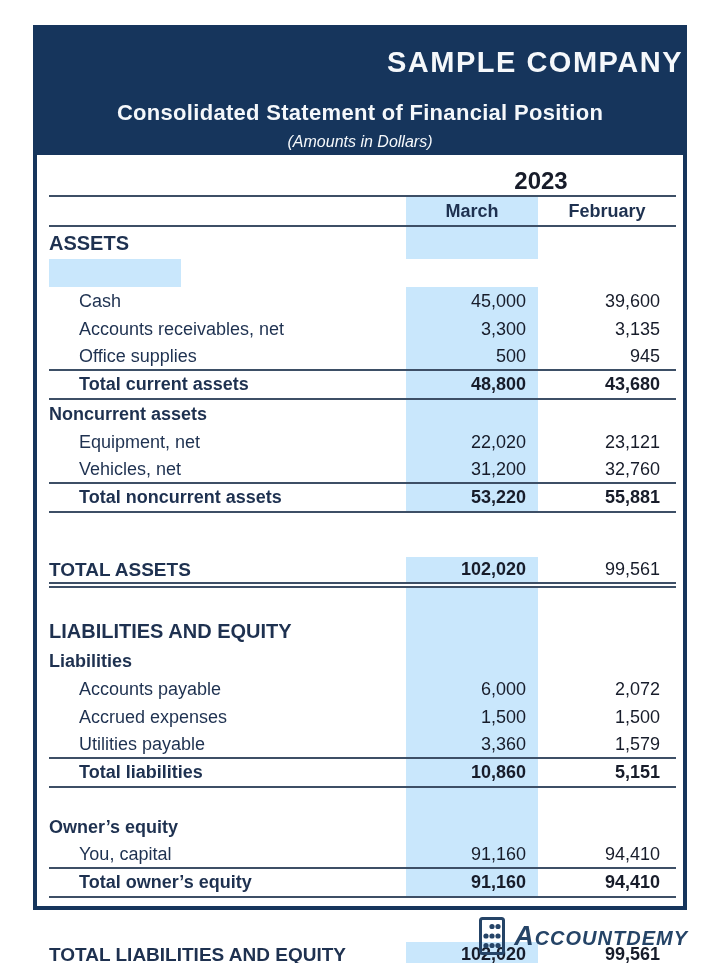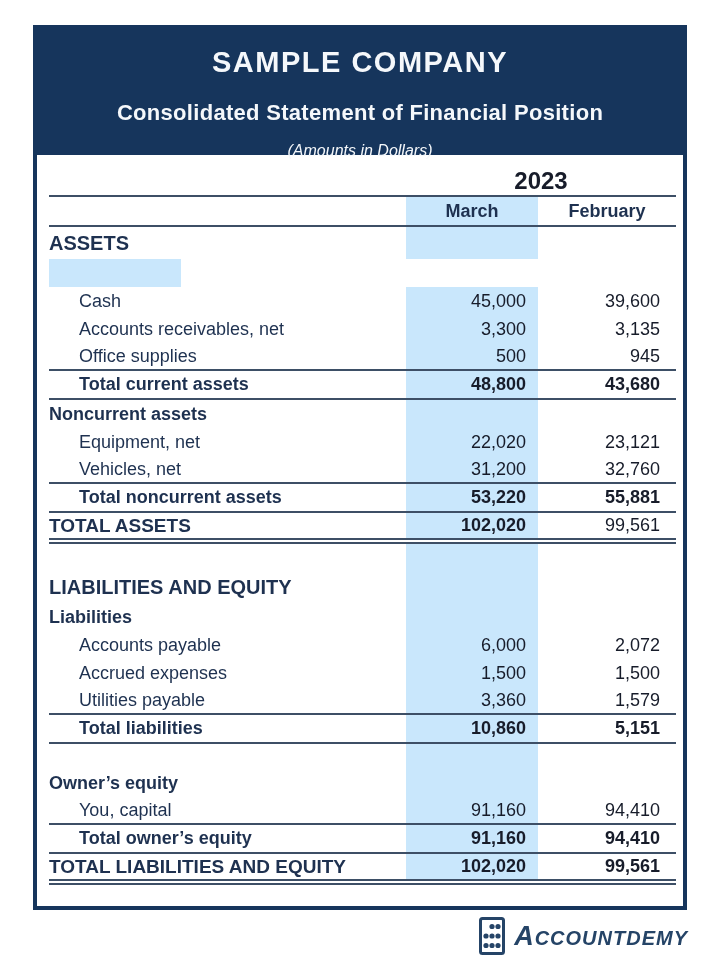--- a/index.html
+++ b/index.html
@@ -18,23 +18,23 @@
   }
   .panel{
     position:absolute;left:33px;top:25px;width:654px;height:885px;
     border:4px solid var(--navy);background:#ffffff;
   }
   
   .doc-header{
     background:var(--navy);color:#f5f8fb;text-align:center;
     height:126px;padding-top:17px;
   }
-  .company{font-size:29px;font-weight:700;letter-spacing:1.5px;line-height:1.15;}
+  .company{font-size:29px;font-weight:700;letter-spacing:1.5px;line-height:1.15;text-align:right;}
   .title{font-size:22px;font-weight:700;letter-spacing:.3px;margin-top:21px;}
-  .subtitle{font-size:16px;font-style:italic;margin-top:16px;font-weight:400;}
+  .subtitle{font-size:16px;font-style:italic;margin-top:7px;font-weight:400;}
   
   .tbody{padding:12px 7px 0 12px;}
   .row{display:flex;align-items:stretch;color:var(--label);}
   .lbl{flex:1;display:flex;align-items:center;font-size:18px;}
   .col{width:132px;display:flex;align-items:center;justify-content:flex-end;
        padding-right:12px;font-size:18px;color:var(--num);}
   .col.feb{width:138px;padding-right:16px;}
   .hl{background:var(--highlight);}
   
   .year-row{height:30px;border-bottom:2px solid var(--rule);}
@@ -53,21 +53,21 @@
   .row.total{height:29px;}
   .row.total .lbl{padding-left:30px;font-weight:700;}
   .row.total .col{font-weight:700;}
   .row.grand{height:31px;}
   .row.grand .lbl{font-weight:700;font-size:19px;}
   .row.grand .col{font-weight:700;padding-left:8px;}
   .row .col.reg{font-weight:400;}
   .row.spacer{height:27px;}
   .row.spacer2{height:25px;}
   .rule-single{border-bottom:2px solid var(--rule);}
-  .rule-double{border-bottom:6px double var(--rule);}
+  .rule-double{border-bottom:6px double var(--rule);margin-top:44px;}
   
   .brand-footer{
     position:absolute;top:915px;right:32px;height:42px;
     display:flex;align-items:center;gap:9px;
   }
   .abacus{display:flex;align-items:center;}
   .brand{
     display:block;color:#254467;font-size:20px;font-weight:600;
     letter-spacing:1px;line-height:1;font-style:italic;
   }

